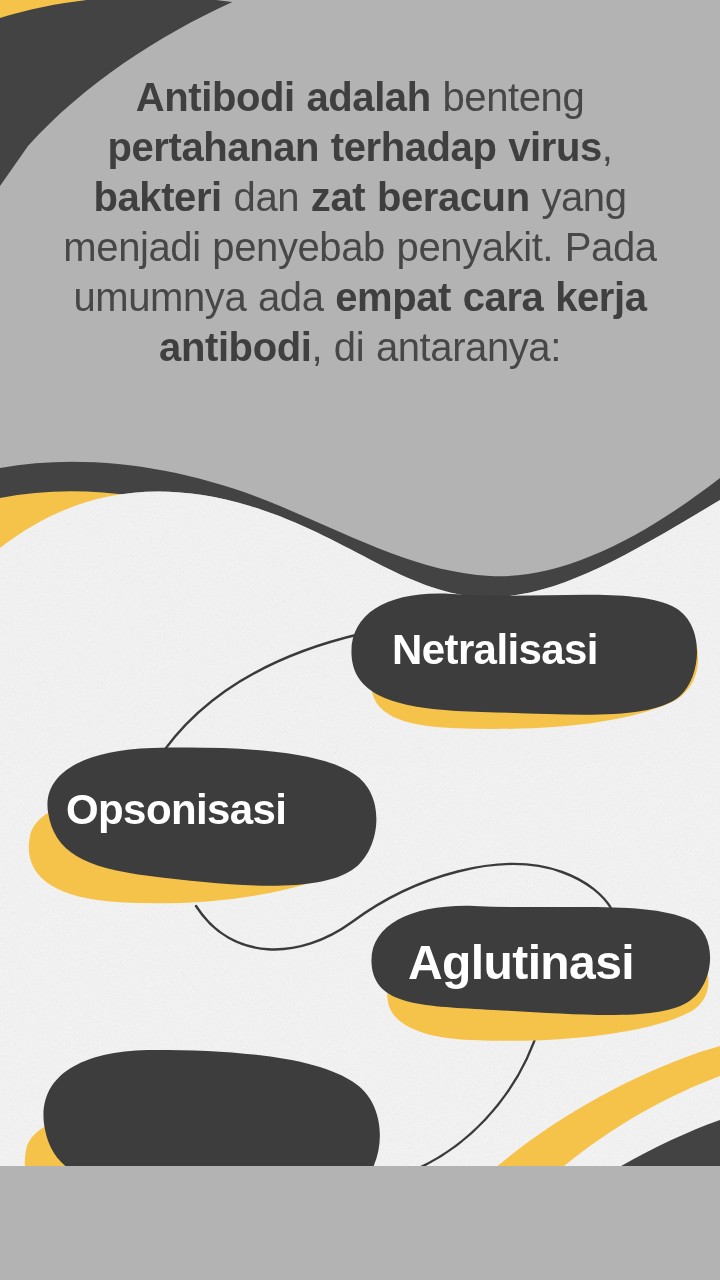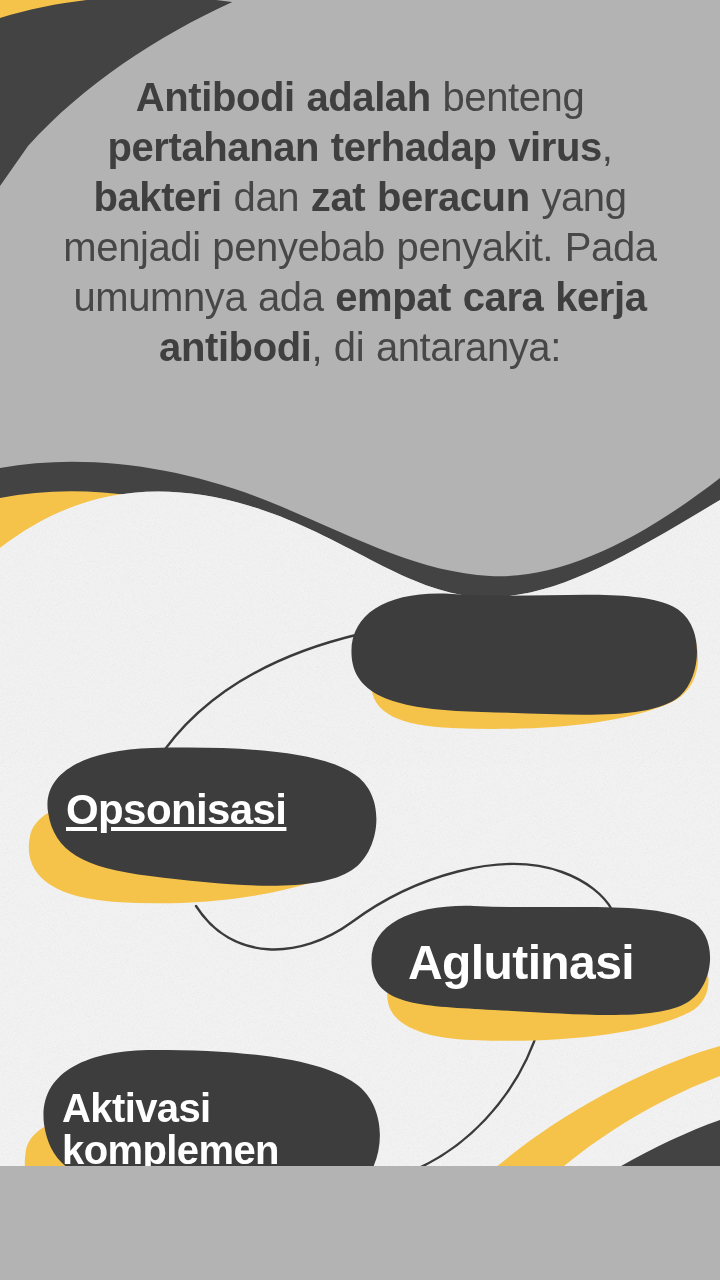--- a/index.html
+++ b/index.html
@@ -40,21 +40,21 @@
     color:#ffffff;
     font-weight:700;
     letter-spacing:-0.6px;
     line-height:1.06;
     z-index:9;
     white-space:pre-line;
     text-align:left;
     pointer-events:none;
   }
   #lab-netralisasi{left:392px;top:628px;font-size:42px;}
-  #lab-opsonisasi {left:66px; top:788px;font-size:42px;text-decoration:underline;}
+  #lab-opsonisasi {left:66px; top:788px;font-size:42px;}
   #lab-aglutinasi {left:408px;top:938px;font-size:48px;}
   #lab-aktivasi   {left:62px; top:1087px;font-size:40px;}
 
   .hit{position:absolute;z-index:8;}
 </style>
 </head>
 <body>
 
 <div id="stage">
 
@@ -153,26 +153,25 @@
     <g>
       <path d="M26,1150 C18,1194 50,1222 114,1226 C204,1232 304,1216 356,1186
                C386,1168 378,1132 356,1116 C328,1096 248,1102 170,1106
                C90,1110 34,1116 26,1150 Z" fill="#f6c34a"></path>
       <path d="M44,1124 C38,1074 84,1050 154,1050 C242,1050 320,1058 356,1084
                C392,1110 384,1172 354,1190 C316,1212 228,1202 146,1192
                C78,1184 50,1166 44,1124 Z" fill="#3d3d3d"></path>
     </g>
   </svg>
 
+  <div class="bubble-label" id="lab-netralisasi">Netralisasi</div>
 
   <div class="bubble-label" id="lab-opsonisasi">Opsonisasi</div>
 
   <div class="bubble-label" id="lab-aglutinasi">Aglutinasi</div>
 
-  <div class="bubble-label" id="lab-aktivasi">Aktivasi
-komplemen</div>
 
   <div class="hit" style="left:352px;top:590px;width:352px;height:140px;"></div>
   <div class="hit" style="left:30px;top:746px;width:350px;height:158px;"></div>
   <div class="hit" style="left:370px;top:902px;width:348px;height:140px;"></div>
   <div class="hit" style="left:24px;top:1048px;width:360px;height:180px;"></div>
 
 </div>
 
 </body></html>

